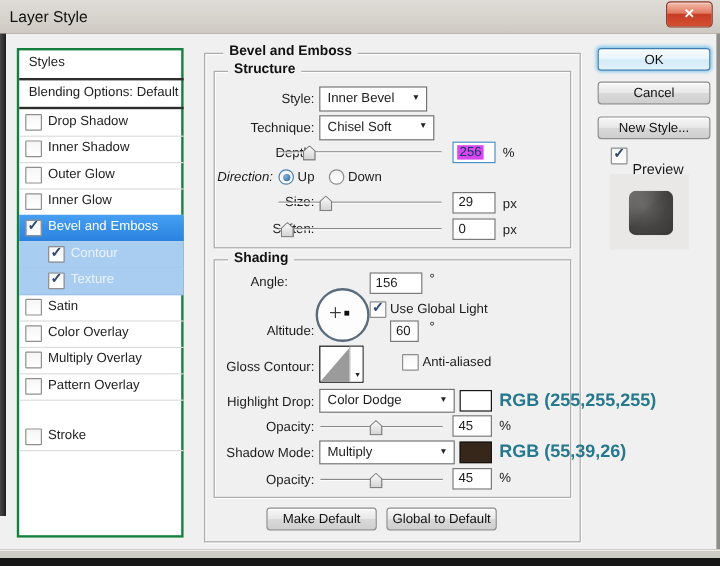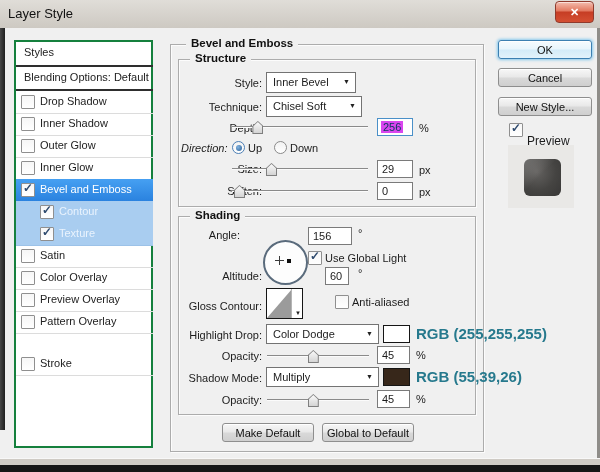--- a/index.html
+++ b/index.html
@@ -151,21 +151,21 @@
     <div class="s-row s-item" style="top:203px;">
       <span class="cb"></span>
       <span class="t">Satin</span>
       </div>
     <div class="s-row s-item" style="top:225px;">
       <span class="cb"></span>
       <span class="t">Color Overlay</span>
       </div>
     <div class="s-row s-item" style="top:247px;">
       <span class="cb"></span>
-      <span class="t">Preview Overlay</span>
+      <span class="t">Multiply Overlay</span>
       </div>
     <div class="s-row s-item" style="top:269px;">
       <span class="cb"></span>
       <span class="t">Pattern Overlay</span>
       </div>
     <div class="s-row s-item" style="top:291px;margin-top:20px;">
       <span class="cb"></span>
       <span class="t">Stroke</span>
       </div>
   </div>

